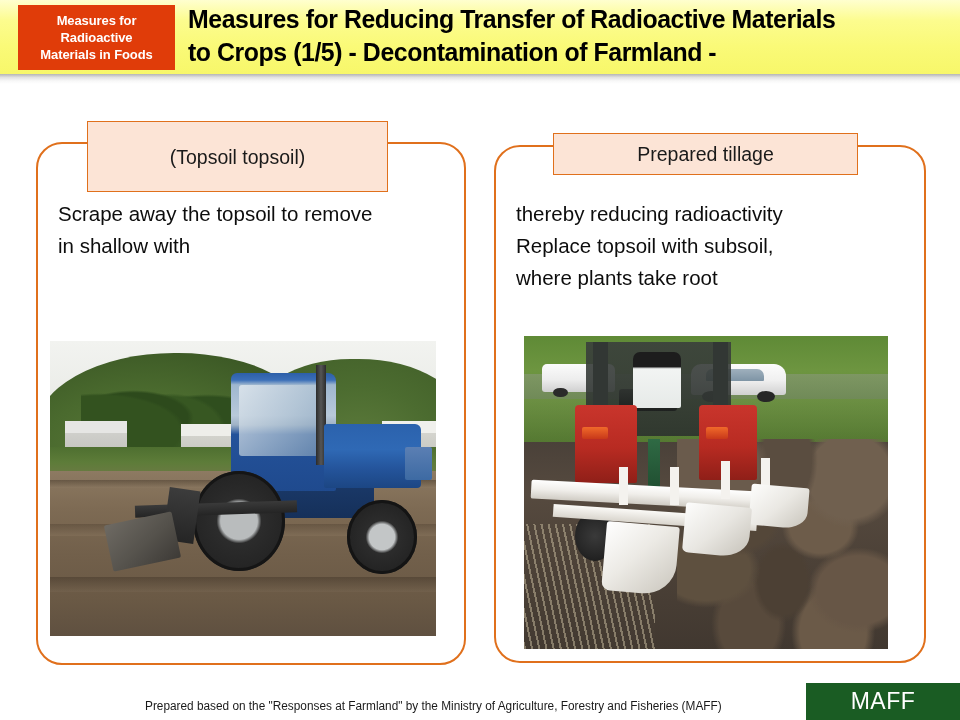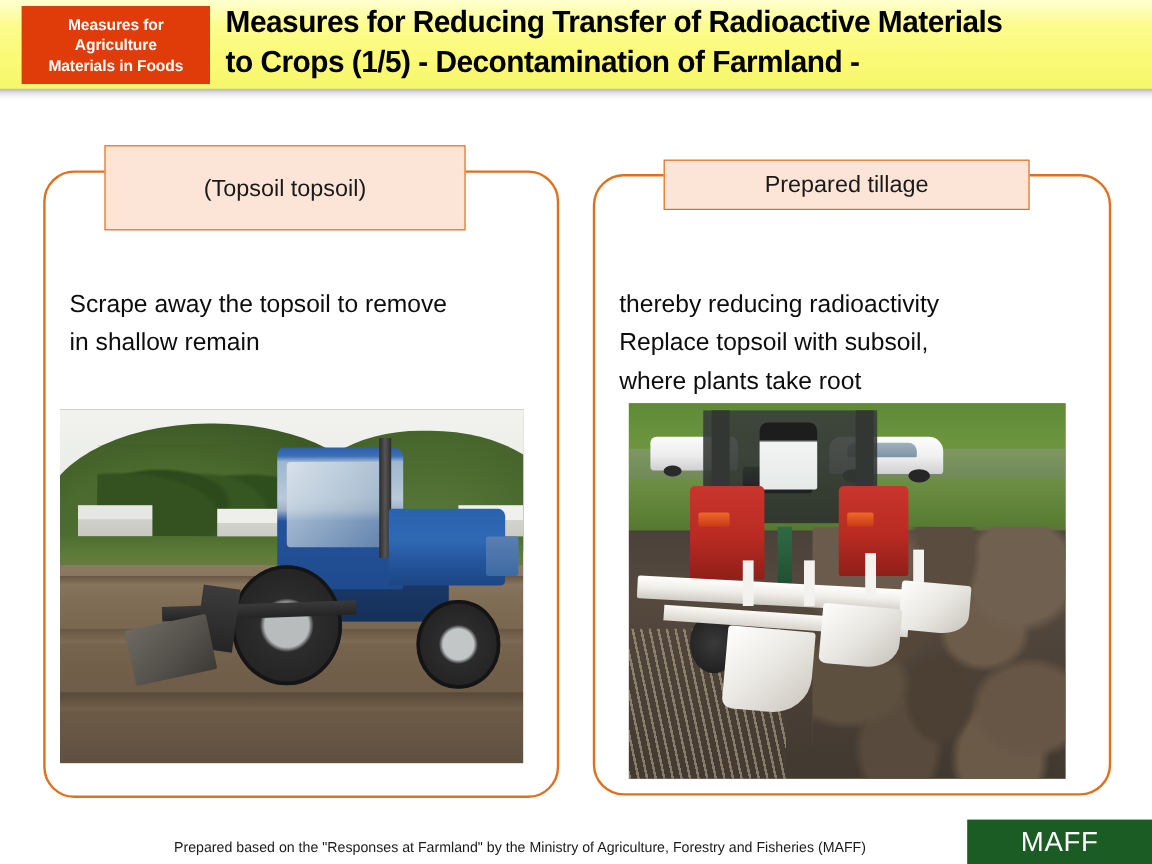--- a/index.html
+++ b/index.html
@@ -96,21 +96,20 @@
   .panel-label span { display: block; white-space: nowrap; }
   .label-left  { left: 87px;  top: 121px; width: 301px; height: 71px; }
   .label-right { left: 553px; top: 133px; width: 305px; height: 42px; }
 
   .panel-body {
     position: absolute;
     color: #0d0d0d;
     font-size: 20.5px;
     line-height: 32px;
     z-index: 3;
-    margin-top: 40px;
   }
   .body-left  { left: 58px;  top: 198px; width: 396px; }
   .body-right { left: 516px; top: 198px; width: 390px; }
   .panel-body span { display: block; }
 
   
   .photo {
     position: absolute;
     overflow: hidden;
     background: #8a7a66;
@@ -282,39 +281,39 @@
     text-align: center;
     letter-spacing: 0.5px;
   }
 </style>
 </head>
 <body>
 
 <div class="header">
   <div class="header-badge">
     <span>Measures for</span>
-    <span>Agriculture</span>
+    <span>Radioactive</span>
     <span>Materials in Foods</span>
   </div>
   <div class="header-title">
     <span>Measures for Reducing Transfer of Radioactive Materials</span>
     <span>to Crops (1/5) - Decontamination of Farmland -</span>
   </div>
 </div>
 <div class="header-shadow"></div>
 
 <div class="panel panel-left"></div>
 
 <div class="panel-label label-left">
   <span>(Topsoil topsoil)</span>
 </div>
 
 <div class="panel-body body-left">
   <span>Scrape away the topsoil to remove</span>
-  <span>in shallow remain</span>
+  <span>in shallow with</span>
 </div>
 
 <div class="photo photo-left">
   <div class="ph-layer L-sky"></div>
   <div class="ph-layer L-hill"></div>
   <div class="ph-layer L-hill2"></div>
   <div class="ph-layer L-trees"></div>
   <div class="ph-layer L-house1"></div>
   <div class="ph-layer L-house2"></div>
   <div class="ph-layer L-house3"></div>

